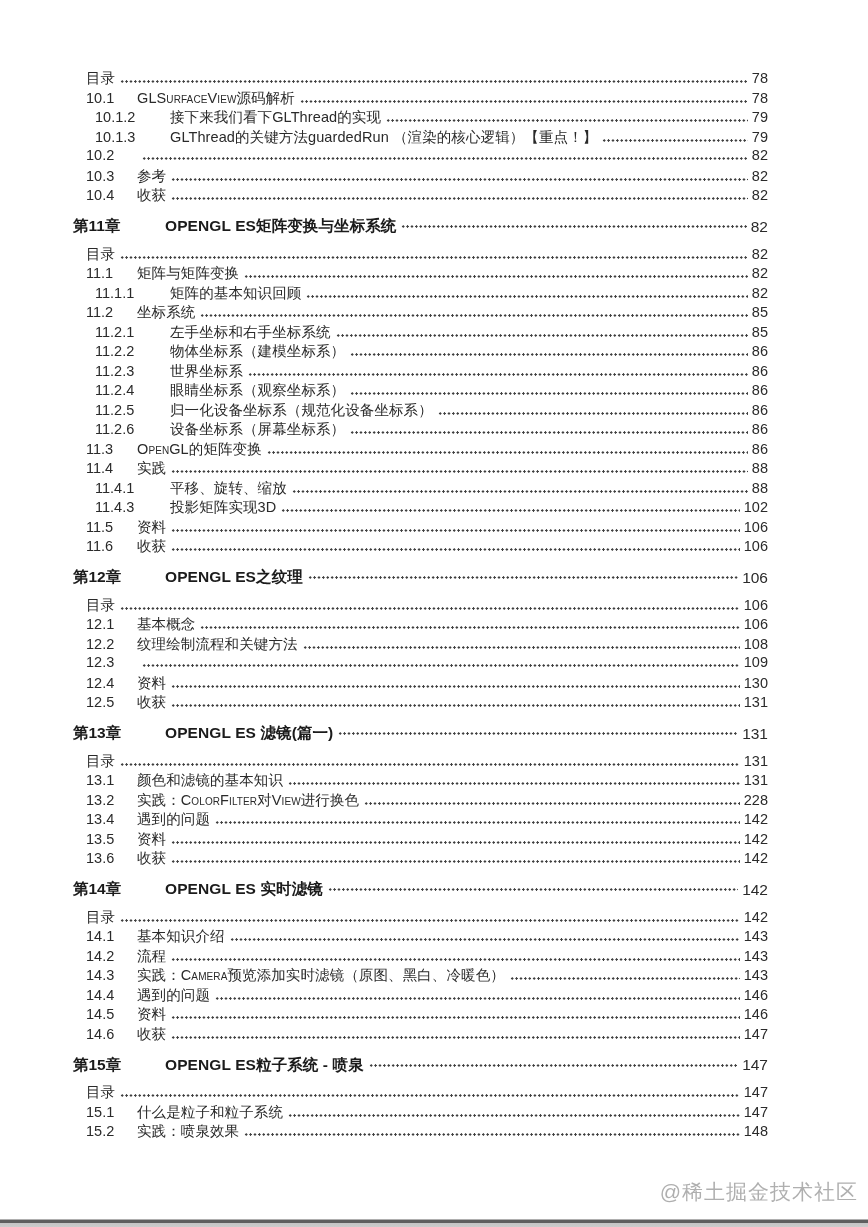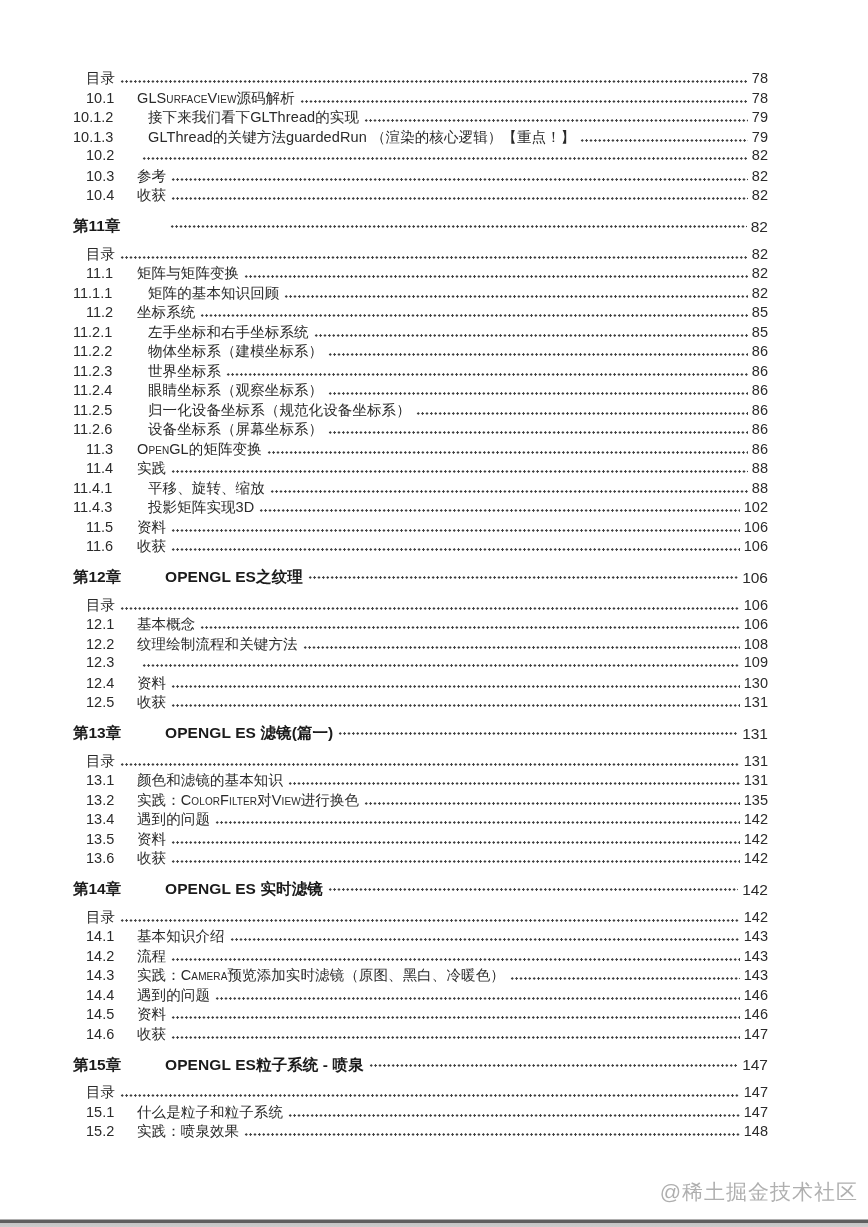--- a/index.html
+++ b/index.html
@@ -5,21 +5,21 @@
   html,body{margin:0;padding:0;background:#ffffff;}
   .page{
     position:relative;width:868px;height:1227px;background:#ffffff;overflow:hidden;
     font-family:"Liberation Sans","DejaVu Sans",sans-serif;
   }
   .toc{position:absolute;top:0;left:0;width:868px;box-sizing:border-box;padding:69px 100px 0 73px;}
   .row{display:flex;align-items:baseline;height:19.5px;font-size:14.5px;color:var(--text,#2a2a2a);white-space:nowrap;}
   .row .num{flex:0 0 auto;}
   .lv1{margin-left:13px;}
   .lv1 .num{width:51px;}
-  .lv2{}
+  .lv2{margin-left:22px;}
   .lv2 .num{width:75px;}
   .lv1 .title{font-variant:small-caps;}
   .title{flex:0 0 auto;letter-spacing:.1px;}
   .leader{
     flex:1 1 auto;height:3px;margin:0 4px 0 5px;
     background-image:radial-gradient(circle,var(--dots,#3f3f3f) 1.05px,rgba(0,0,0,0) 1.35px);
     background-size:4.4px 3px;background-repeat:repeat-x;background-position:0 100%;
   }
   .pnum{flex:0 0 auto;text-align:right;}
   .heading{height:20px;font-size:15.5px;margin:11px 0 8px 0;align-items:center;}
@@ -77,20 +77,21 @@
         <span class="pnum">82</span>
       </div>
       <div class="row lv1">
         <span class="num">10.4</span>
         <span class="title">收获</span>
         <span class="leader"></span>
         <span class="pnum">82</span>
       </div>
       <div class="row heading">
         <span class="label">第11章</span>
+        <span class="title">OPENGL ES矩阵变换与坐标系统</span>
         <span class="leader"></span>
         <span class="pnum">82</span>
       </div>
       <div class="row lv1">
         <span class="title">目录</span>
         <span class="leader"></span>
         <span class="pnum">82</span>
       </div>
       <div class="row lv1">
         <span class="num">11.1</span>
@@ -236,21 +237,21 @@
       <div class="row lv1">
         <span class="num">13.1</span>
         <span class="title">颜色和滤镜的基本知识</span>
         <span class="leader"></span>
         <span class="pnum">131</span>
       </div>
       <div class="row lv1">
         <span class="num">13.2</span>
         <span class="title">实践：ColorFilter对View进行换色</span>
         <span class="leader"></span>
-        <span class="pnum">135</span>
+        <span class="pnum">228</span>
       </div>
       <div class="row lv1">
         <span class="num">13.4</span>
         <span class="title">遇到的问题</span>
         <span class="leader"></span>
         <span class="pnum">142</span>
       </div>
       <div class="row lv1">
         <span class="num">13.5</span>
         <span class="title">资料</span>

